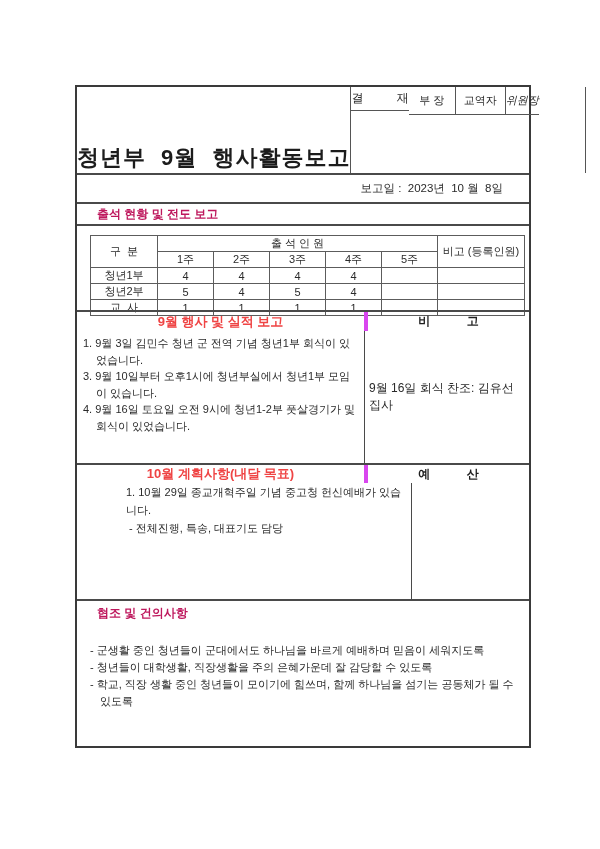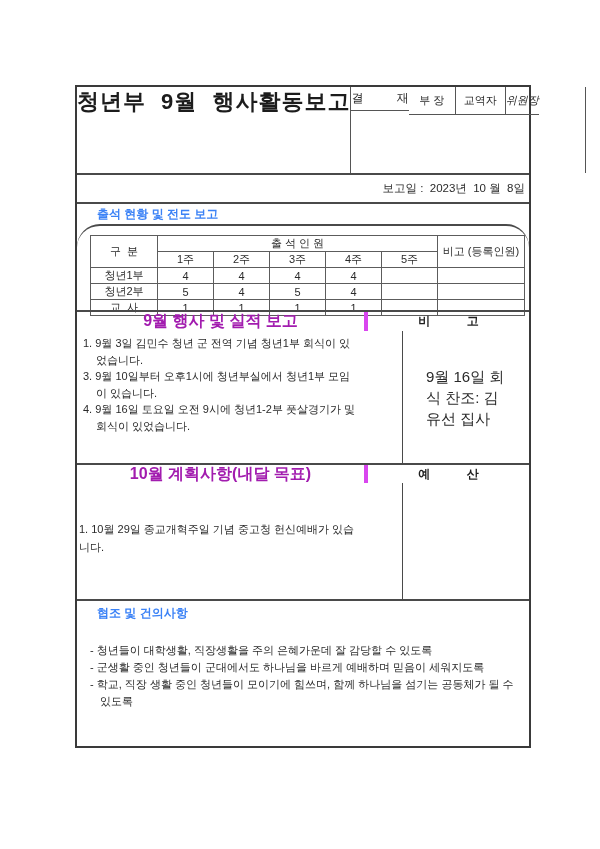--- a/index.html
+++ b/index.html
@@ -11,70 +11,70 @@
   .doc{
     position:absolute;left:75px;top:85px;width:456px;height:663px;
     border:2px solid #3a3a3a;box-sizing:border-box;background:#fff;
     display:flex;flex-direction:column;
   }
   .row{box-sizing:border-box;flex:0 0 auto;}
   .sep{border-top:2px solid #4a4a4a;}
 
   
   .hdr{height:86px;display:flex;}
-  .title-cell{flex:1 1 auto;display:flex;align-items:flex-start;justify-content:center;}
+  .title-cell{flex:1 1 auto;display:flex;align-items:flex-end;justify-content:center;}
   .title{font-size:22px;font-weight:bold;color:#1c1c1c;letter-spacing:1px;word-spacing:8px;white-space:pre;}
   .appr{flex:0 0 139px;border-left:1px solid #555;display:flex;flex-direction:row;box-sizing:border-box;}
   .appr-hd{height:23px;border-bottom:1px solid #555;display:flex;align-items:center;justify-content:center;
            font-size:12px;white-space:pre;color:#2a2a2a;}
   .appr-labels,.appr-sign{display:flex;justify-content:center;}
   .appr-labels{height:27px;border-bottom:1px solid #555;}
   .appr-sign{flex:1 1 auto;}
   .appr-c{box-sizing:border-box;display:flex;align-items:center;justify-content:center;
           font-size:11px;white-space:pre;color:#2a2a2a;}
   .appr-c.c1{flex:0 0 46px;}
   .appr-c.c2{flex:0 0 50px;border-left:1px solid #555;}
   .appr-c.c3{flex:1 1 auto;border-left:1px solid #555;font-style:italic;}
 
   
   .date-row{height:29px;display:flex;align-items:center;justify-content:flex-end;
-            padding-right:4px;font-size:11.5px;white-space:pre;color:#2a2a2a;}
+            padding-right:26px;font-size:11.5px;white-space:pre;color:#2a2a2a;}
 
   
-  .sec-head{display:flex;align-items:center;padding-left:20px;font-weight:bold;font-size:12px;color:#3b82f6;}
+  .sec-head{display:flex;align-items:center;padding-left:20px;font-weight:bold;font-size:12px;color:#be185d;}
   .att-head{height:22px;}
   .coop-head{height:26px;}
 
   
-  .att-area{height:86px;border-radius:23px;}
+  .att-area{height:86px;}
   table.att{border-collapse:collapse;table-layout:fixed;margin:9px 0 0 13px;width:435px;}
   table.att td{border:1px solid #5c5c5c;font-size:11px;text-align:center;vertical-align:middle;
                padding:0;height:14px;white-space:pre;color:#2a2a2a;}
 
   
   .two-head{display:flex;}
   .sep-head,.oct-head{height:21px;}
   .oct-head{height:20px;justify-content:space-between;}
   .two-head .lcell{flex:0 0 287px;display:flex;align-items:center;justify-content:center;
-                   font-weight:bold;font-size:16px;color:#a21caf;box-sizing:border-box;}
+                   font-weight:bold;font-size:13px;color:#ef4444;box-sizing:border-box;}
   .two-head .rcell{flex:1 1 auto;border-left:4px solid #d946ef;display:flex;align-items:center;justify-content:center;
                    font-weight:bold;font-size:12px;white-space:pre;color:#1e1e1e;box-sizing:border-box;}
 
   
-  .two-body{display:flex;gap:38px;}
+  .two-body{display:flex;}
   .sep-body{height:132px;}
   .oct-body{height:116px;}
   .two-body .lcell{flex:0 0 287px;box-sizing:border-box;}
   .two-body .rcell{flex:1 1 auto;border-left:1px solid #4a4a4a;box-sizing:border-box;}
 
   .sep-list{padding:4px 5px 0 6px;}
   .sep-list .li{font-size:11px;line-height:1.5;color:#2a2a2a;text-indent:-13px;padding-left:13px;white-space:pre-wrap;}
-  .note-cell{display:flex;align-items:center;padding:0 23px;font-size:15px;color:#2a2a2a;line-height:1.4;}
+  .note-cell{display:flex;align-items:center;padding:0 4px;font-size:12px;color:#2a2a2a;line-height:1.4;}
 
-  .oct-list{height:100%;display:flex;flex-direction:column;justify-content:center;padding:0 5px 6px 2px;box-sizing:border-box;}
+  .oct-list{height:100%;display:flex;flex-direction:column;padding:0 5px 6px 2px;box-sizing:border-box;margin-left:47px;}
   .oct-list .li{font-size:11px;line-height:1.65;color:#2a2a2a;white-space:pre-wrap;}
 
   
   .coop-body{flex:1 1 auto;padding:17px 8px 0 13px;box-sizing:border-box;}
   .coop-body .li{font-size:11px;line-height:1.55;color:#2a2a2a;text-indent:-10px;padding-left:10px;white-space:pre-wrap;}
 </style>
 </head>
 <body>
 
 <div class="doc">
@@ -172,24 +172,25 @@
   </div>
 
   <div class="row sep two-head oct-head">
     <div class="lcell">10월 계획사항(내달 목표)</div>
     <div class="rcell">예           산</div>
   </div>
 
   <div class="row two-body oct-body">
     <div class="lcell oct-list">
         <div class="li">1. 10월 29일 종교개혁주일 기념 중고청 헌신예배가 있습니다.</div>
+        <div class="li"> - 전체진행, 특송, 대표기도 담당</div>
       </div>
     <div class="rcell"></div>
   </div>
 
   <div class="row sep sec-head coop-head">협조 및 건의사항</div>
   <div class="coop-body">
+      <div class="li">- 군생활 중인 청년들이 군대에서도 하나님을 바르게 예배하며 믿음이 세워지도록</div>
       <div class="li">- 청년들이 대학생활, 직장생활을 주의 은혜가운데 잘 감당할 수 있도록</div>
-      <div class="li">- 군생활 중인 청년들이 군대에서도 하나님을 바르게 예배하며 믿음이 세워지도록</div>
       <div class="li">- 학교, 직장 생활 중인 청년들이 모이기에 힘쓰며, 함께 하나님을 섬기는 공동체가 될 수 있도록</div>
     </div>
 
 </div>
 
 </body></html>

